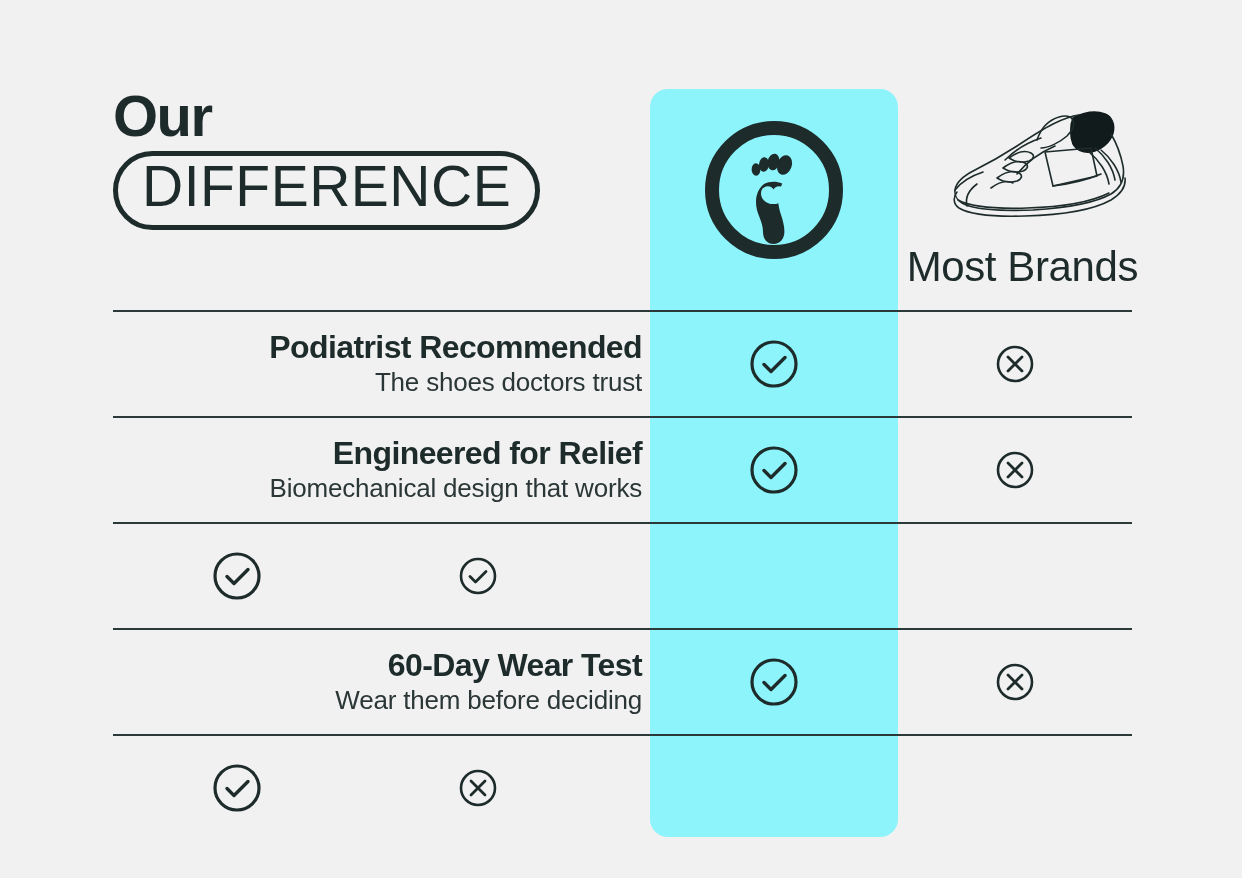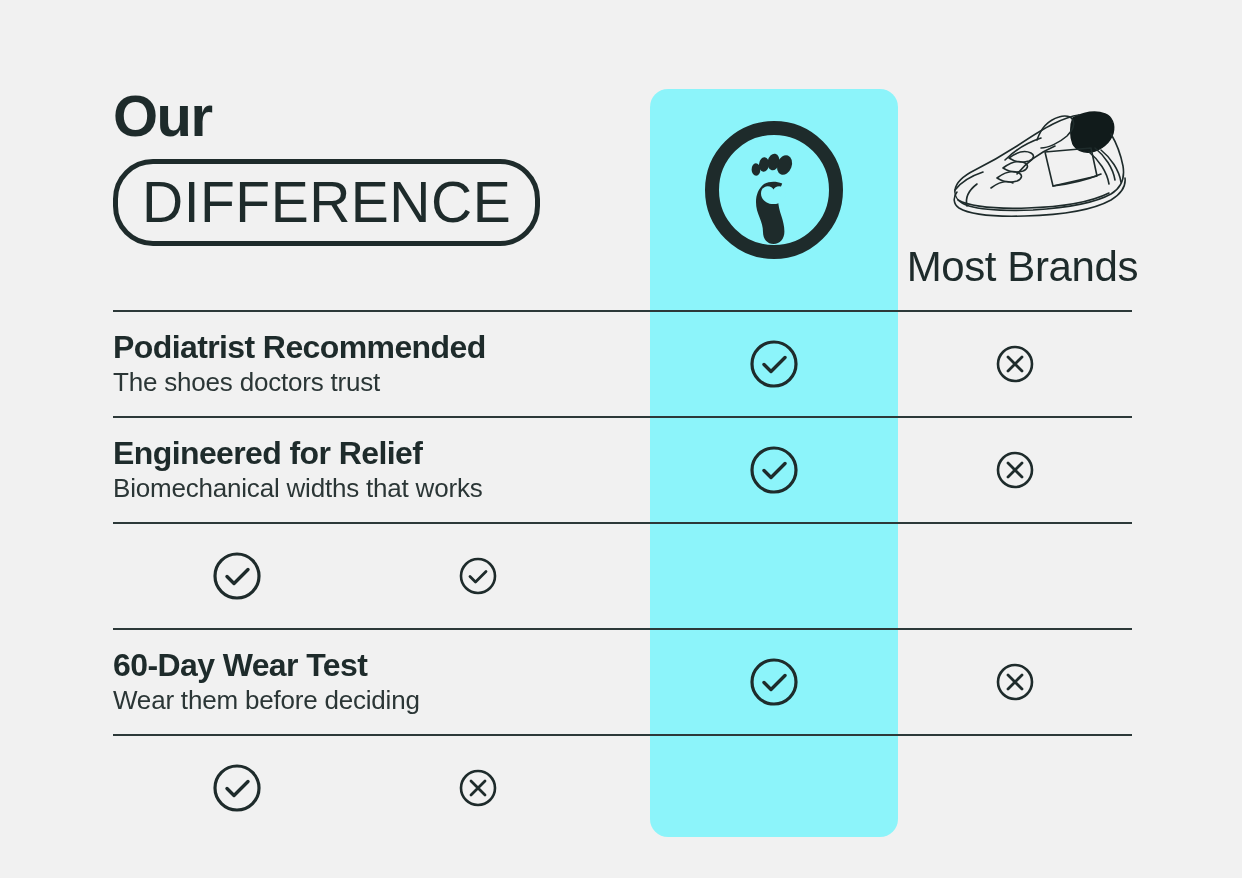--- a/index.html
+++ b/index.html
@@ -54,25 +54,25 @@
 
   .title-our {
     font-size: 58px;
     font-weight: 700;
     letter-spacing: -1.5px;
     line-height: 0.95;
     color: #1E2B2B;
   }
 
   .title-difference-wrap {
-    margin-top: 16px;
+    margin-top: 8px;
     display: inline-block;
     border: 5px solid #1E2B2B;
     border-radius: 40px;
-    padding: 10px 24px 10px 24px;
+    padding: 2px 24px 10px 24px;
   }
 
   .title-difference {
     font-size: 57px;
     font-weight: 400;
     letter-spacing: 0.5px;
     line-height: 1;
     color: #1E2B2B;
     white-space: nowrap;
   }
@@ -126,21 +126,22 @@
 
   .row {
     position: relative;
     height: 104px;
     display: flex;
     align-items: center;
   }
 
   .row-feature {
     width: 537px;
-    padding-right: 16px;
+    padding-right: 8px;
+    text-align: right;
   }
 
   .feature-title {
     font-size: 32px;
     font-weight: 700;
     letter-spacing: -0.6px;
     line-height: 1.12;
     color: #1E2B2B;
   }
 
@@ -258,21 +259,21 @@
             <path d="M14 14 L28 28 M28 14 L14 28" fill="none" stroke="#1E2B2B" stroke-width="2.8" stroke-linecap="round"></path>
           </svg>
         </span>
       </div>
     </div>
     <div class="divider"></div>
 
     <div class="row">
       <div class="row-feature">
         <div class="feature-title">Engineered for Relief</div>
-        <div class="feature-sub">Biomechanical widths that works</div>
+        <div class="feature-sub">Biomechanical design that works</div>
       </div>
       <div class="cell cell-ours">
         <span class="mark-check-ours">
           <svg viewBox="0 0 54 54" xmlns="http://www.w3.org/2000/svg">
             <circle cx="27" cy="27" r="22" fill="none" stroke="#1E2B2B" stroke-width="3.2"></circle>
             <path d="M17 27.5 L24 34.5 L38 20.5" fill="none" stroke="#1E2B2B" stroke-width="3.4" stroke-linecap="round" stroke-linejoin="round"></path>
           </svg>
         </span>
       </div>
       <div class="cell cell-theirs">

